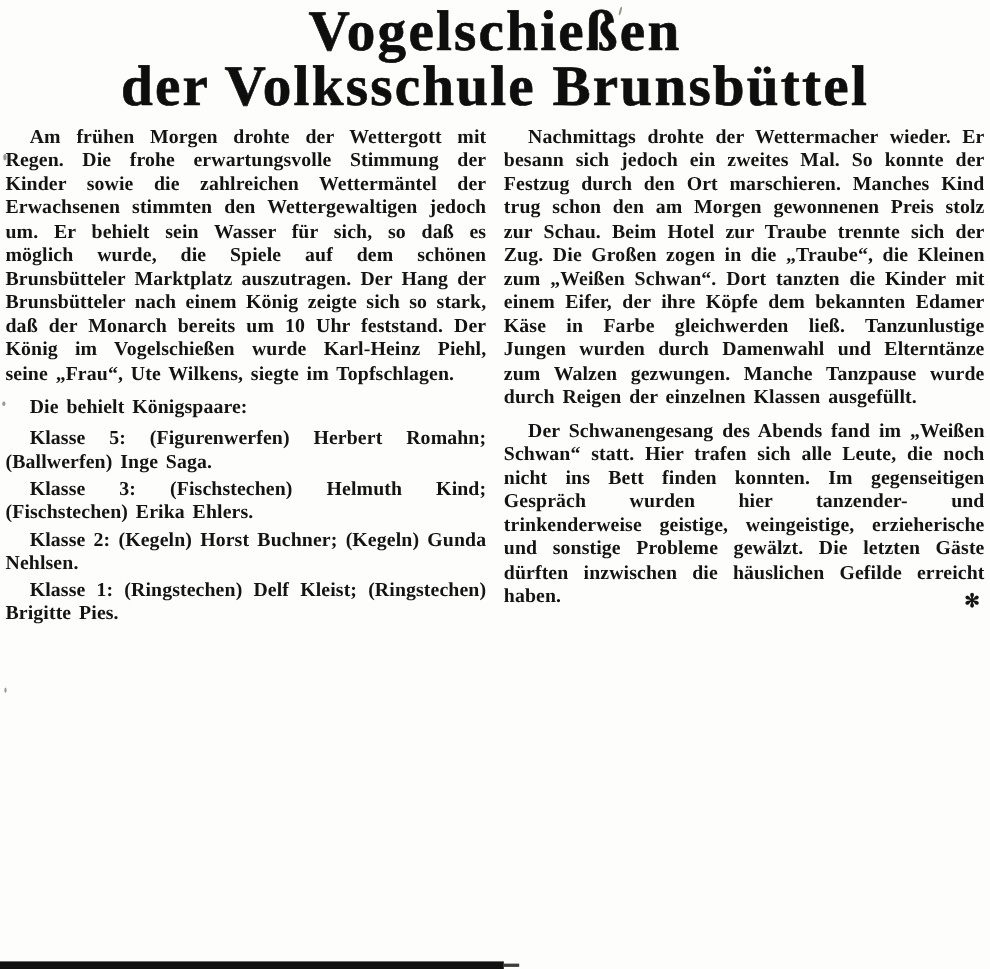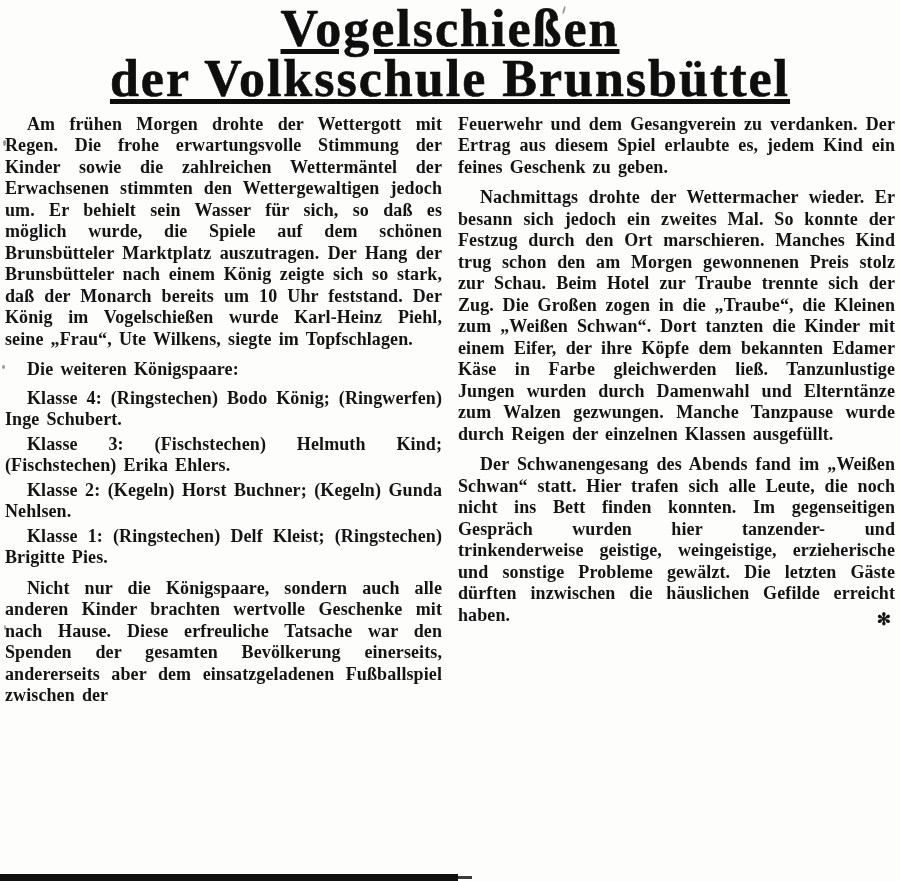--- a/index.html
+++ b/index.html
@@ -16,21 +16,20 @@
     text-align:center;
     margin:4px 0 10px 0;
   }
   .masthead h1{
     margin:0;
     font-size:52px;
     line-height:0.96;
     font-weight:700;
     letter-spacing:2px;
     color:#0e0e0e;
-    text-decoration:underline;
     -webkit-text-stroke:0.6px #0e0e0e;
   }
   .columns{
     display:flex;
     gap:16px;
     padding:0 5px;
   }
   .col{
     width:442px;
     text-align:justify;
@@ -78,30 +77,28 @@
 <div class="page">
 
   <div class="masthead">
     <h1><span>Vogelschießen</span><br><span>der Volksschule Brunsbüttel</span></h1>
   </div>
 
   <div class="columns">
 
     <div class="col">
       <p class="indent">Am frühen Morgen drohte der Wettergott mit Regen. Die frohe erwartungsvolle Stimmung der Kinder sowie die zahlreichen Wettermäntel der Erwachsenen stimmten den Wettergewaltigen jedoch um. Er behielt sein Wasser für sich, so daß es möglich wurde, die Spiele auf dem schönen Brunsbütteler Marktplatz auszutragen. Der Hang der Brunsbütteler nach einem König zeigte sich so stark, daß der Monarch bereits um 10 Uhr feststand. Der König im Vogelschießen wurde Karl-Heinz Piehl, seine „Frau“, Ute Wilkens, siegte im Topfschlagen.</p>
-      <p class="indent lead-in">Die weiteren Königspaare:</p>
-      <p class="indent tight">Klasse 4: (Ringstechen) Bodo König; (Ringwerfen) Inge Schubert.</p>
+      <p class="indent lead-in">Die behielt Königspaare:</p>
+      <p class="indent tight">Klasse 5: (Figurenwerfen) Herbert Romahn; (Ballwerfen) Inge Saga.</p>
       <p class="indent tight">Klasse 3: (Fischstechen) Helmuth Kind; (Fischstechen) Erika Ehlers.</p>
       <p class="indent tight">Klasse 2: (Kegeln) Horst Buchner; (Kegeln) Gunda Nehlsen.</p>
       <p class="indent">Klasse 1: (Ringstechen) Delf Kleist; (Ringstechen) Brigitte Pies.</p>
-      <p class="indent">Nicht nur die Königspaare, sondern auch alle anderen Kinder brachten wertvolle Geschenke mit nach Hause. Diese erfreuliche Tatsache war den Spenden der gesamten Bevölkerung einerseits, andererseits aber dem einsatzgeladenen Fußballspiel zwischen der</p>
     </div>
 
     <div class="col">
-      <p>Feuerwehr und dem Gesangverein zu verdanken. Der Ertrag aus diesem Spiel erlaubte es, jedem Kind ein feines Geschenk zu geben.</p>
       <p class="indent">Nachmittags drohte der Wettermacher wieder. Er besann sich jedoch ein zweites Mal. So konnte der Festzug durch den Ort marschieren. Manches Kind trug schon den am Morgen gewonnenen Preis stolz zur Schau. Beim Hotel zur Traube trennte sich der Zug. Die Großen zogen in die „Traube“, die Kleinen zum „Weißen Schwan“. Dort tanzten die Kinder mit einem Eifer, der ihre Köpfe dem bekannten Edamer Käse in Farbe gleichwerden ließ. Tanzunlustige Jungen wurden durch Damenwahl und Elterntänze zum Walzen gezwungen. Manche Tanzpause wurde durch Reigen der einzelnen Klassen ausgefüllt.</p>
       <p class="indent p-last"><span>Der Schwanengesang des Abends fand im „Weißen Schwan“ statt. Hier trafen sich alle Leute, die noch nicht ins Bett finden konnten. Im gegenseitigen Gespräch wurden hier tanzender- und trinkenderweise geistige, weingeistige, erzieherische und sonstige Probleme gewälzt. Die letzten Gäste dürften inzwischen die häuslichen Gefilde erreicht haben.</span><span class="ornament">✻</span></p>
     </div>
 
   </div>
 
   <div class="bottom-rule"></div>
 
   <div class="speck s1"></div>
   <div class="speck s2"></div>

